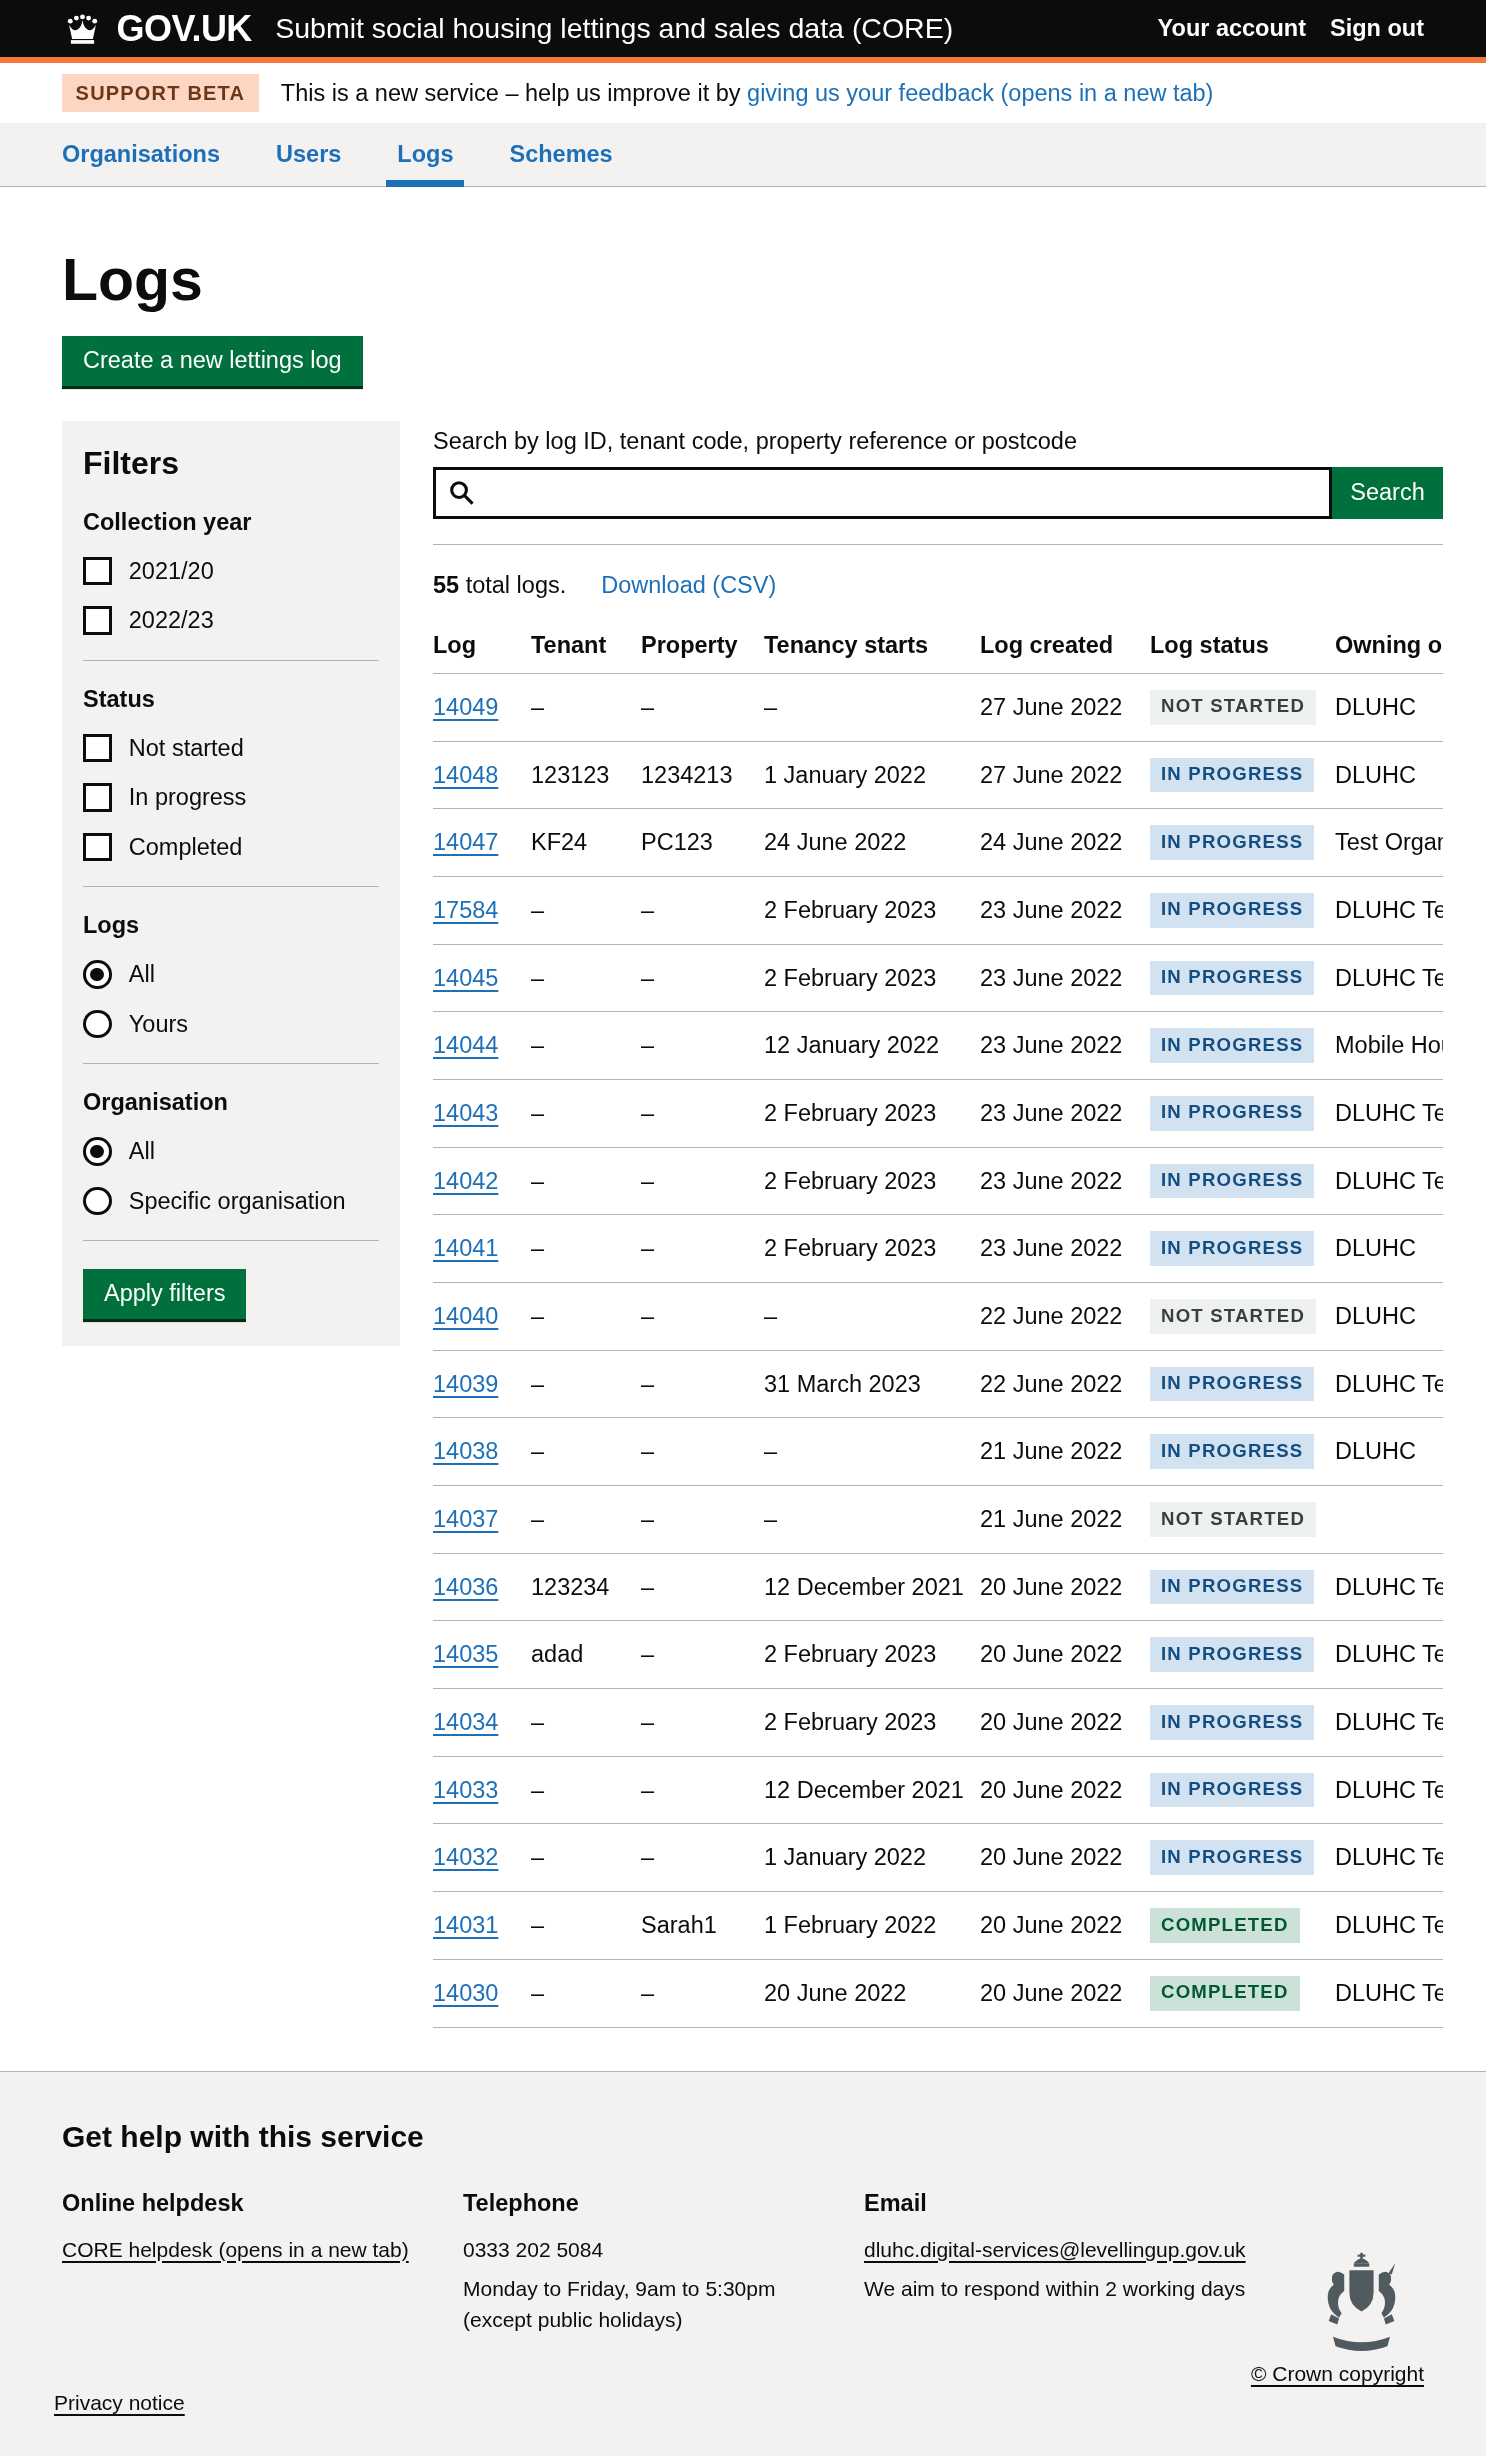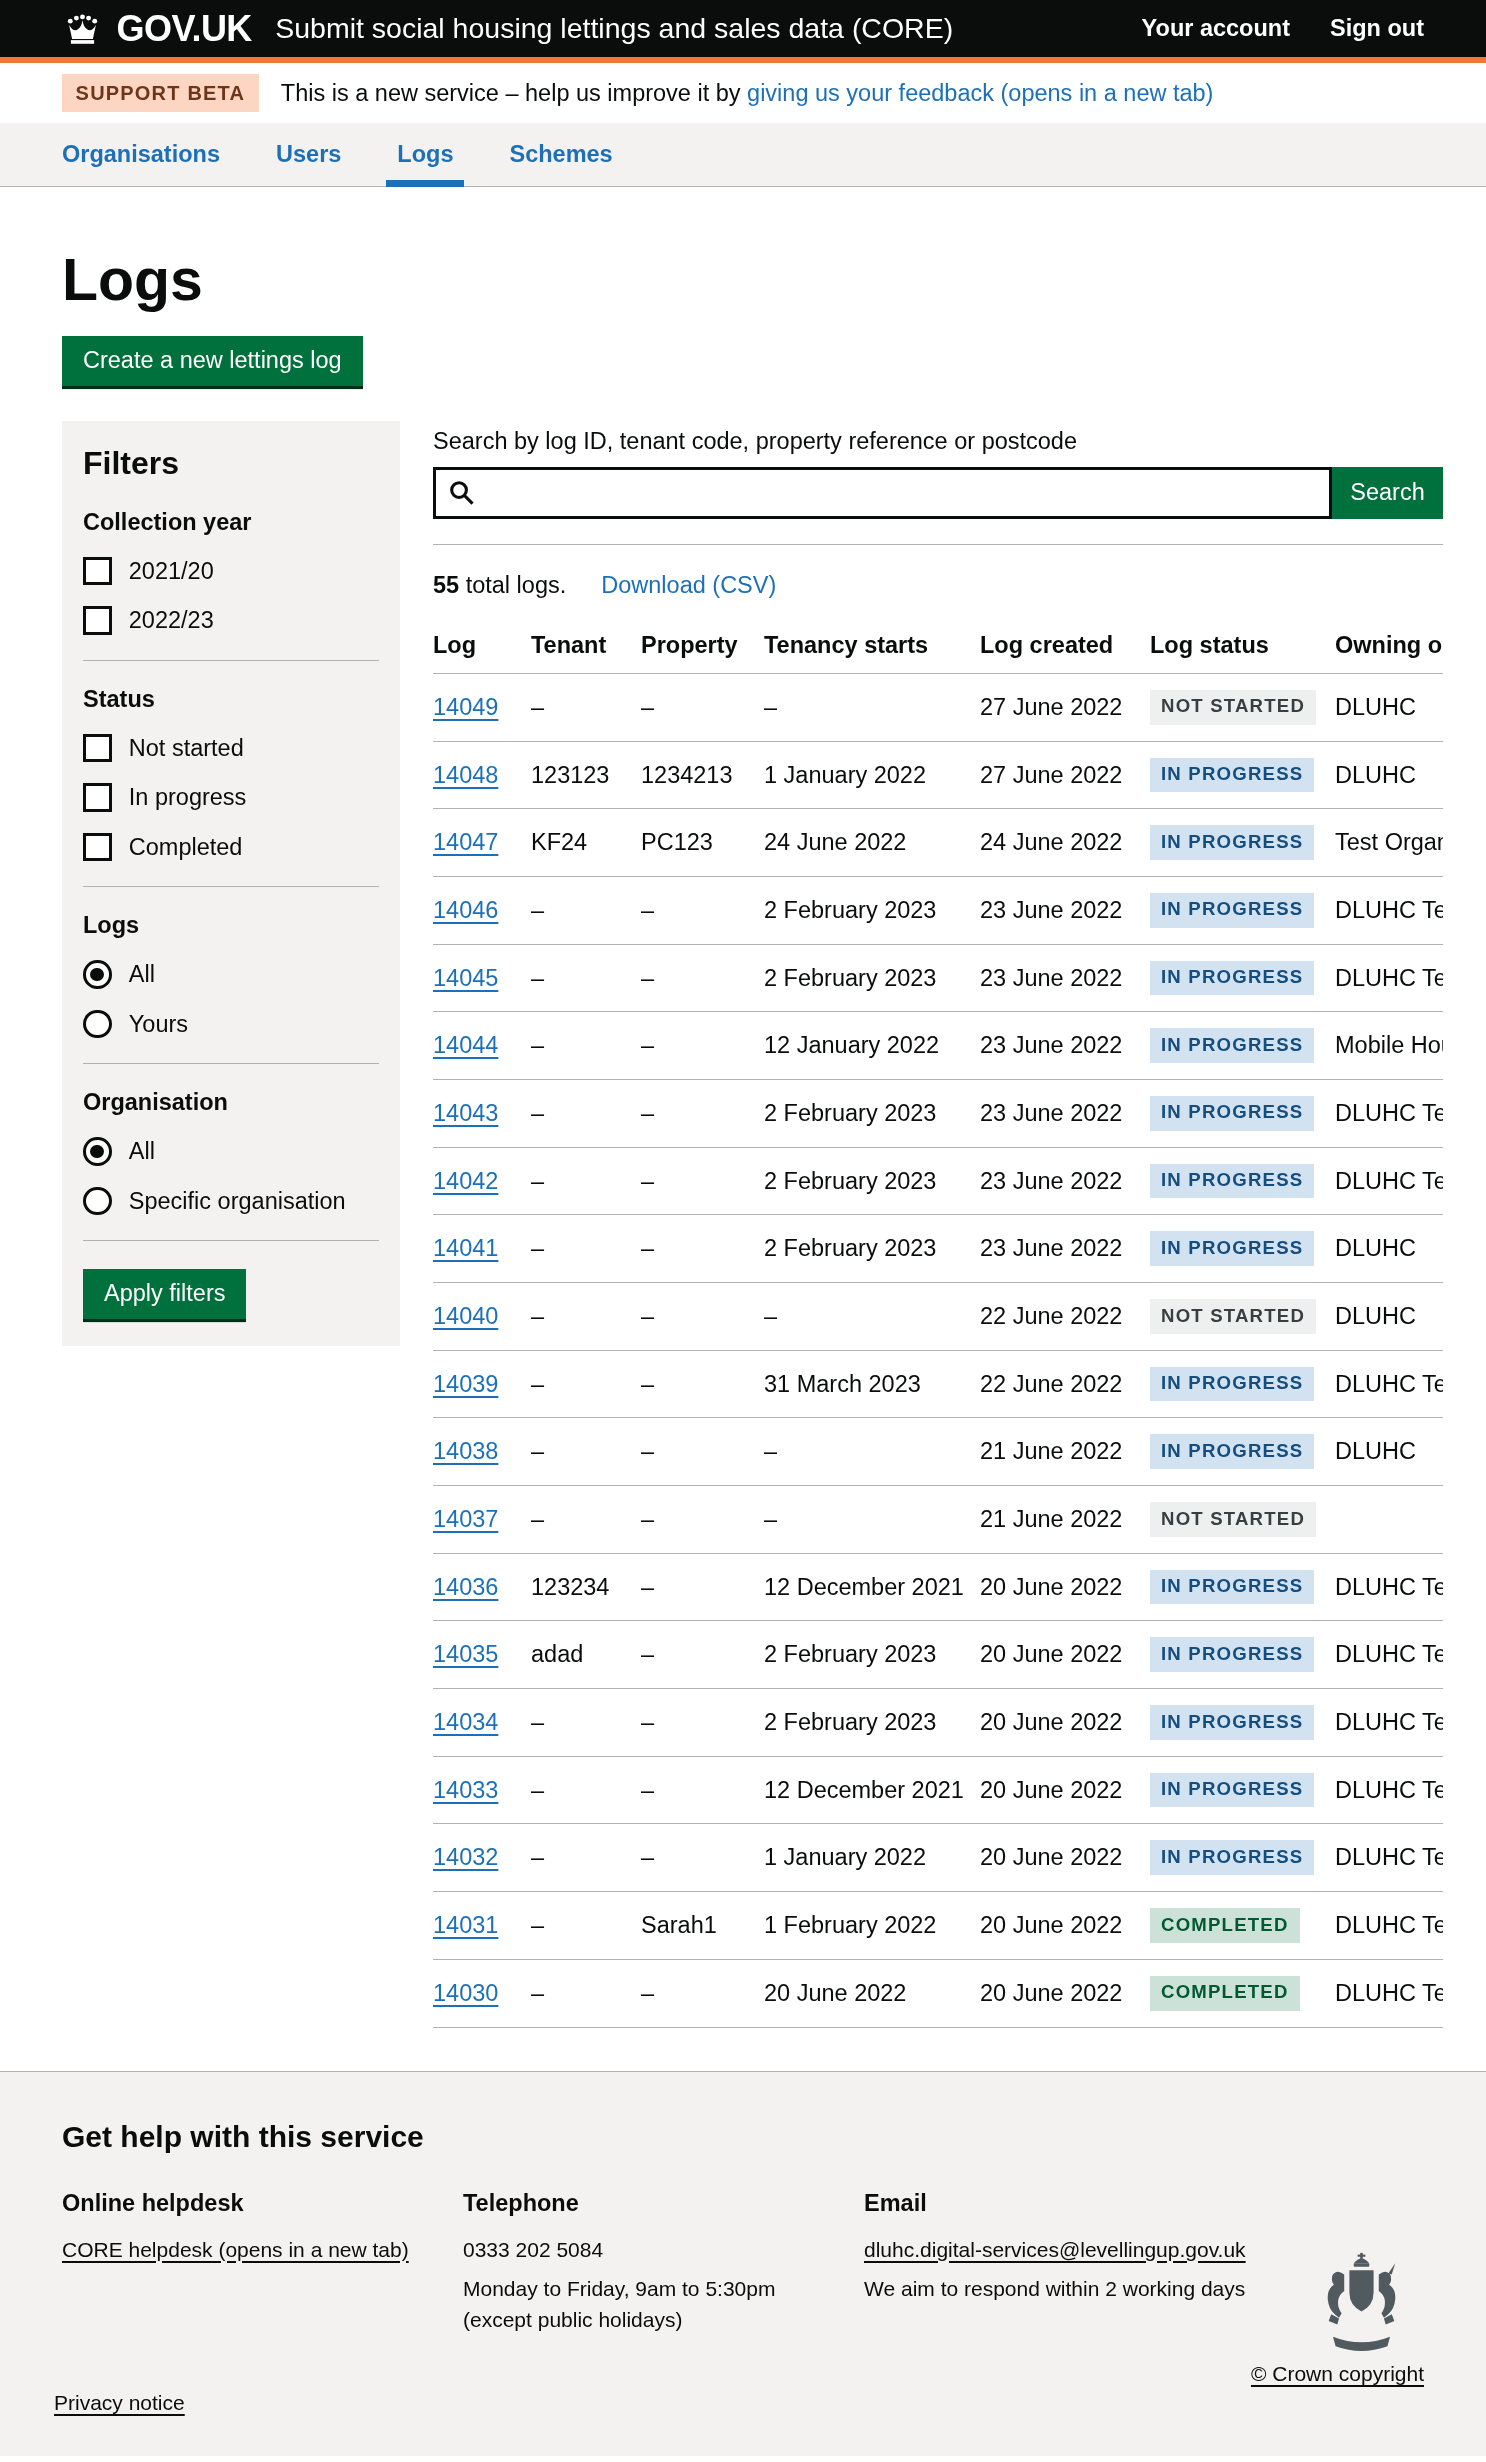--- a/index.html
+++ b/index.html
@@ -9,21 +9,21 @@
   *{box-sizing:border-box; font-family:"Liberation Sans", sans-serif;}
   html,body{margin:0;padding:0;width:1486px;height:2462px;background:#fff;overflow:hidden;}
 
   
   .gov-header{background:var(--black);height:63px;border-bottom:6.8px solid var(--orange);
     display:flex;align-items:center;padding:0 62px;}
   .gov-header-left{display:flex;align-items:center;}
   .crown{margin-right:13.6px;display:flex;align-items:center;}
   .govuk-logo{color:#fff;font-weight:bold;font-size:36px;letter-spacing:-0.6px;}
   .service-name{color:#fff;font-size:28.5px;margin-left:23.5px;white-space:nowrap;}
-  .gov-header-right{margin-left:auto;display:flex;gap:40px;}
+  .gov-header-right{margin-left:auto;display:flex;gap:24px;}
   .hdr-link{color:#fff;font-size:23.5px;font-weight:bold;text-decoration:none;white-space:nowrap;cursor:pointer;}
 
   
   .beta{height:60px;display:flex;align-items:center;padding:0 62px;background:#fff;}
   .beta-tag{background:#fcd6c3;color:#6e3619;font-weight:bold;font-size:20px;letter-spacing:1.2px;
     padding:7.4px 13.6px;margin-right:22px;white-space:nowrap;}
   .beta-text{font-size:23.5px;color:var(--black);}
   .beta-text a{color:var(--blue);}
 
   
@@ -261,21 +261,21 @@
               <tr>
                 <td><a class="log-link">14047</a></td>
                 <td>KF24</td>
                 <td>PC123</td>
                 <td>24 June 2022</td>
                 <td>24 June 2022</td>
                 <td><span class="tag tag-blue">IN PROGRESS</span></td>
                 <td>Test Organisation</td>
               </tr>
               <tr>
-                <td><a class="log-link">14046</a></td>
+                <td><a class="log-link">17584</a></td>
                 <td>–</td>
                 <td>–</td>
                 <td>2 February 2023</td>
                 <td>23 June 2022</td>
                 <td><span class="tag tag-blue">IN PROGRESS</span></td>
                 <td>DLUHC Test</td>
               </tr>
               <tr>
                 <td><a class="log-link">14045</a></td>
                 <td>–</td>

